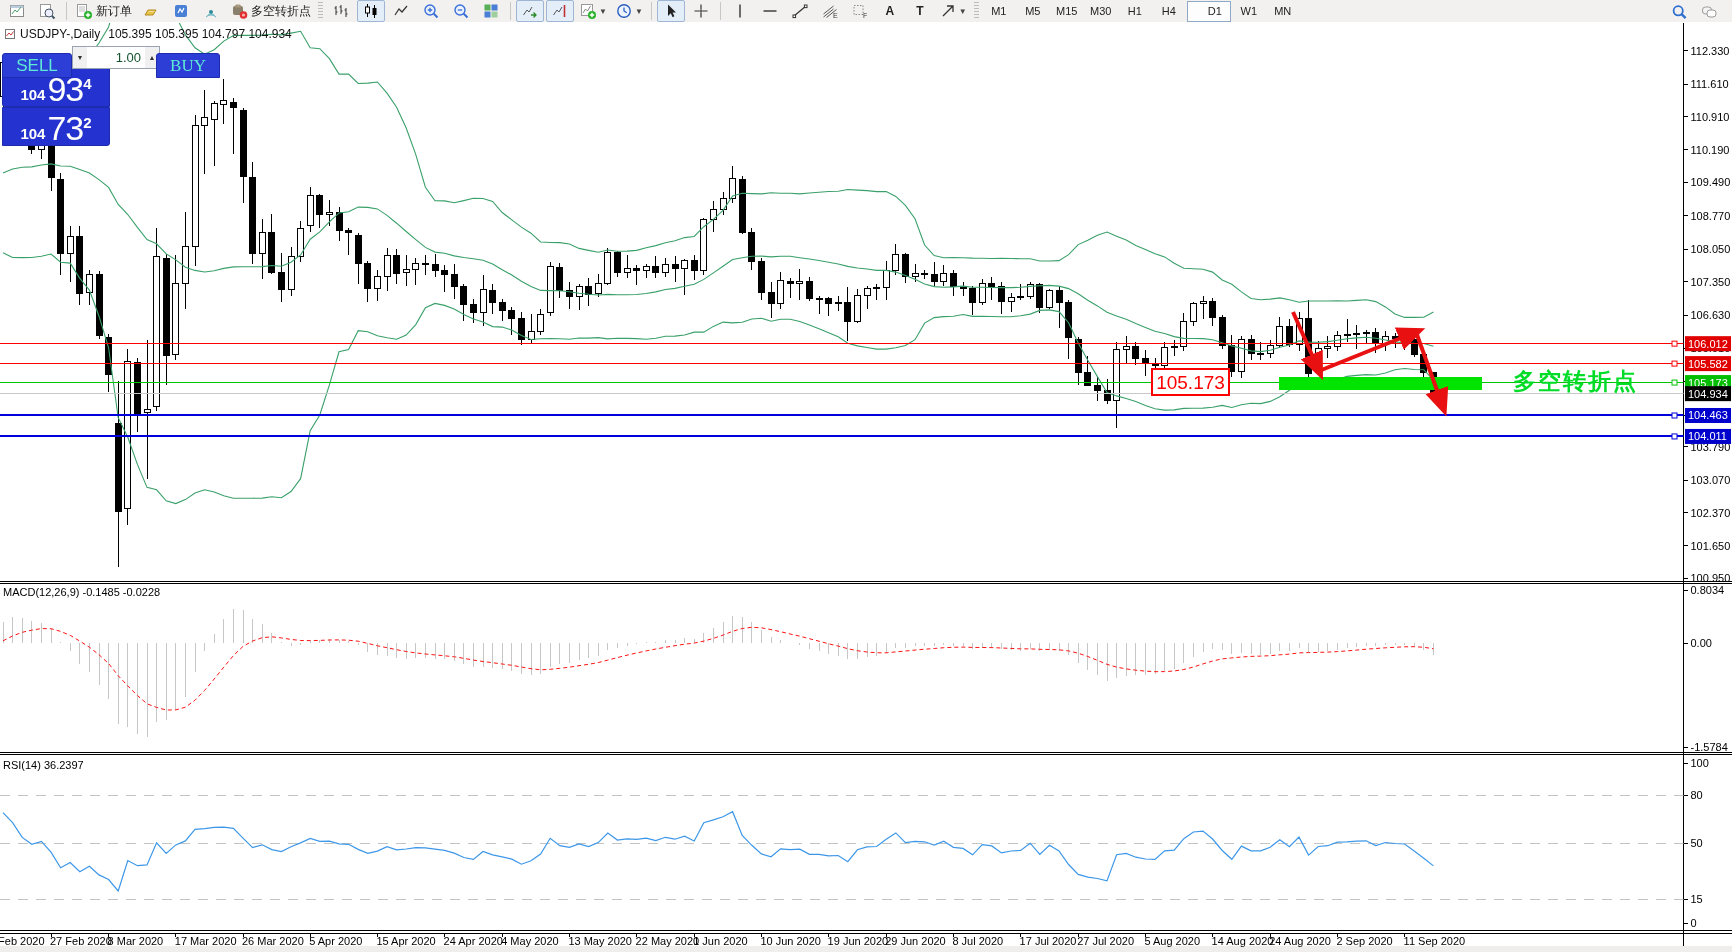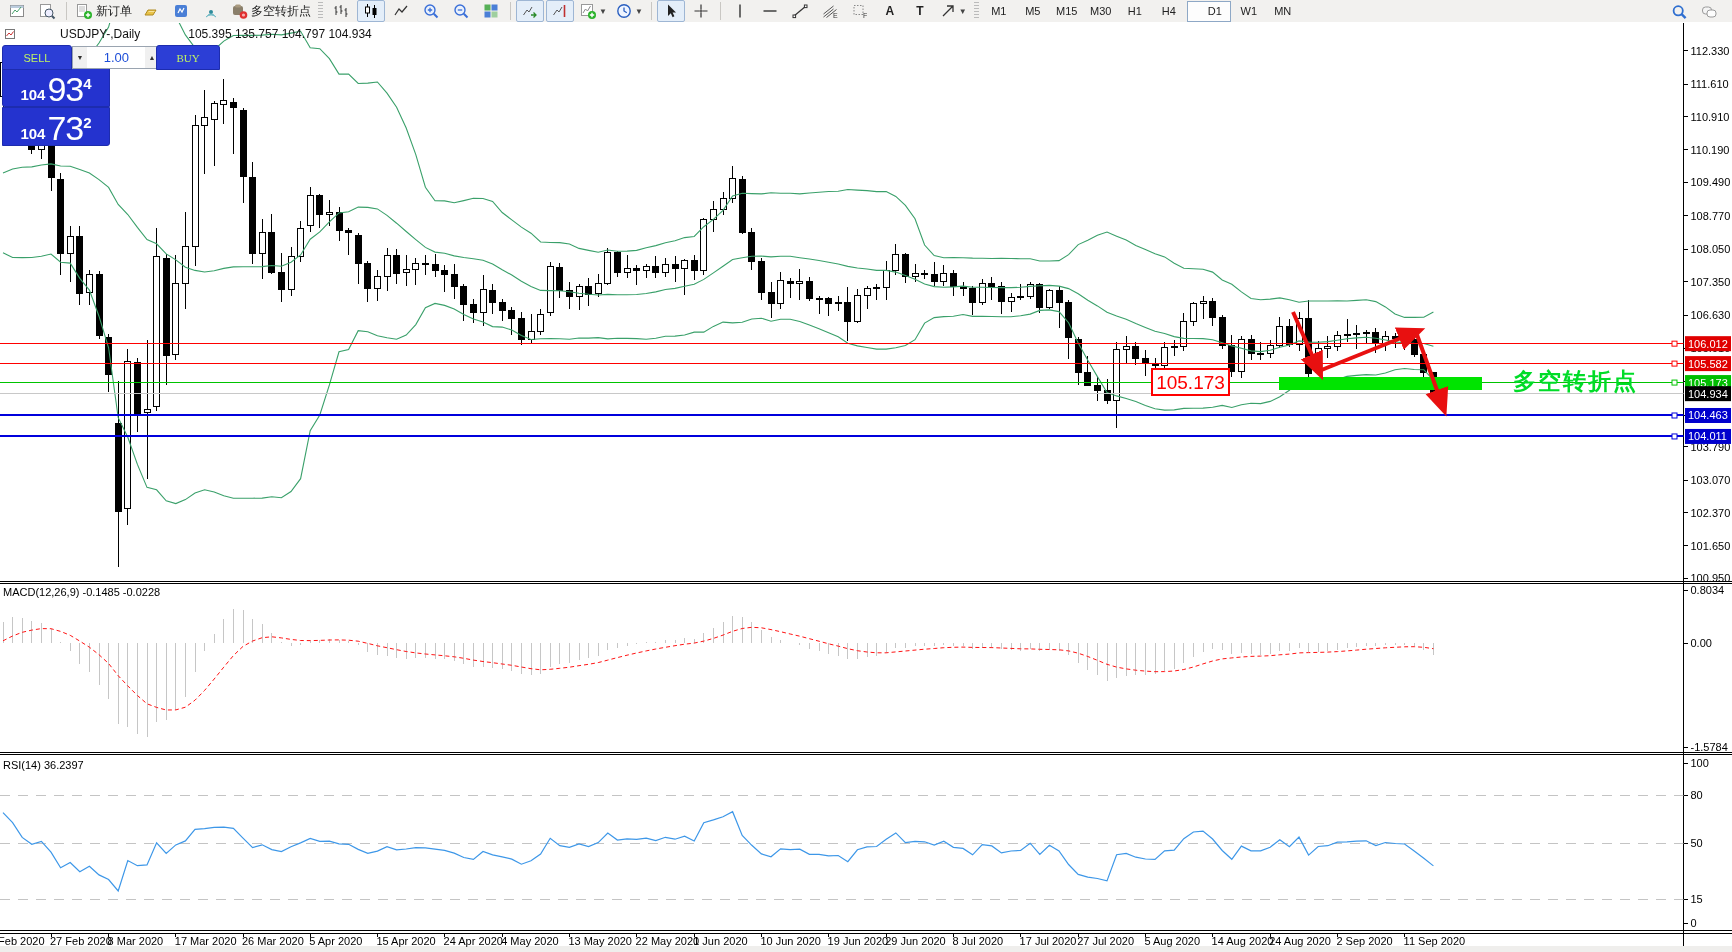--- a/index.html
+++ b/index.html
@@ -14,34 +14,34 @@
   .tbtn .lbl{font-size:12px;color:#1a1a1a;margin-left:3px;white-space:nowrap;}
   .tbtn .caret{font-size:8px;color:#444;margin-left:2px;}
   .sep{width:1px;height:18px;background:#c9c7c3;margin:0 4px;}
   .grip{width:5px;height:18px;margin:0 3px;background:repeating-linear-gradient(180deg,#bbb 0 1px,transparent 1px 3px);}
   .tf{height:19px;min-width:24px;font-size:11px;color:#222;display:flex;align-items:center;justify-content:center;
       border:1px solid transparent;margin:8px 1px;padding:0 3px;}
   .tf.pressed{background:#fdfdfd;border-color:#8ea8c6;padding-left:15px;}
   .tb-right{position:absolute;right:8px;top:1px;display:flex;align-items:center;}
   .ticon svg{display:block;}
   
-  .chart-title{position:absolute;left:5px;top:27px;font-size:12px;color:#111;display:flex;align-items:center;z-index:5;gap:40px;}
+  .chart-title{position:absolute;left:5px;top:27px;font-size:12px;color:#111;display:flex;align-items:center;z-index:5;}
   .chart-title .sym{margin-right:8px;}
   .mini-ic{width:10px;height:10px;margin-right:5px;}
   
   .ocp{position:absolute;left:2px;top:45px;width:218px;z-index:6;font-family:"Liberation Sans",sans-serif;}
   .ocp-row{position:relative;height:23px;}
-  .ocp-btn{position:absolute;top:0;height:23px;background:#2c3ed6;border:1px solid #1d2cae;border-radius:3px 3px 0 0;
-           color:#bef264;font-size:11px;display:flex;align-items:center;justify-content:center;}
+  .ocp-btn{position:absolute;top:8px;height:23px;background:#2c3ed6;border:1px solid #1d2cae;border-radius:3px 3px 0 0;
+           color:#5eead4;font-size:17px;display:flex;align-items:center;justify-content:center;}
   .ocp-sell{left:0;width:68px;}
   .ocp-buy{right:0;width:62px;font-family:Liberation Serif, serif;}
   .ocp-spin{position:absolute;left:70px;top:1px;width:86px;height:21px;background:#fff;border:1px solid #9aa4b0;
             display:flex;align-items:center;}
   .spin-btn{width:14px;height:100%;background:#f0f0f0;border:0;font-size:7px;color:#333;display:flex;align-items:center;justify-content:center;}
-  .spin-val{flex:1;text-align:right;font-size:13px;color:#1d4ed8;padding-right:16px;}
+  .spin-val{flex:1;text-align:right;font-size:13px;color:#14532d;padding-right:4px;}
   .ocp-prices{display:flex;margin-top:0;flex-direction:column;}
   .pbox{height:39px;background:#2433cf;border:1px solid #1d2cae;color:#fff;display:flex;align-items:flex-end;justify-content:center;padding-bottom:1px;box-sizing:border-box;}
   .pbox.sell{width:108px;border-radius:0 0 0 3px;margin-right:2px;}
   .pbox.buy{width:108px;border-radius:0 0 3px 0;}
   .p-small{font-size:15px;font-weight:bold;line-height:20px;margin-right:2px;}
   .p-big{font-size:34px;font-weight:normal;line-height:32px;letter-spacing:-1px;}
   .p-sup{font-size:15px;font-weight:bold;line-height:15px;margin-bottom:14px;}
   svg text{font-family:"Liberation Sans",sans-serif;}
 </style>
 </head>
@@ -305,21 +305,21 @@
         </span>
       </div>
     </div>
 
   <div class="chart-title">
     <svg class="mini-ic" viewBox="0 0 10 10">
       <rect x="0.5" y="0.5" width="9" height="9" fill="#fff" stroke="#777"></rect>
       <path d="M1.5,7 L4,4 L6,6 L8.5,2.5" stroke="#c33" fill="none" stroke-width="1"></path>
     </svg>
     <span class="sym">USDJPY-,Daily</span>
-    <span>105.395 135.757 104.797 104.934</span>
+    <span>105.395 105.395 104.797 104.934</span>
   </div>
 
   <div class="ocp">
     <div class="ocp-row">
       <div class="ocp-btn ocp-sell">SELL</div>
       <div class="ocp-spin">
         <div class="spin-btn">▼</div>
         <div class="spin-val">1.00</div>
         <div class="spin-btn">▲</div>
       </div>

